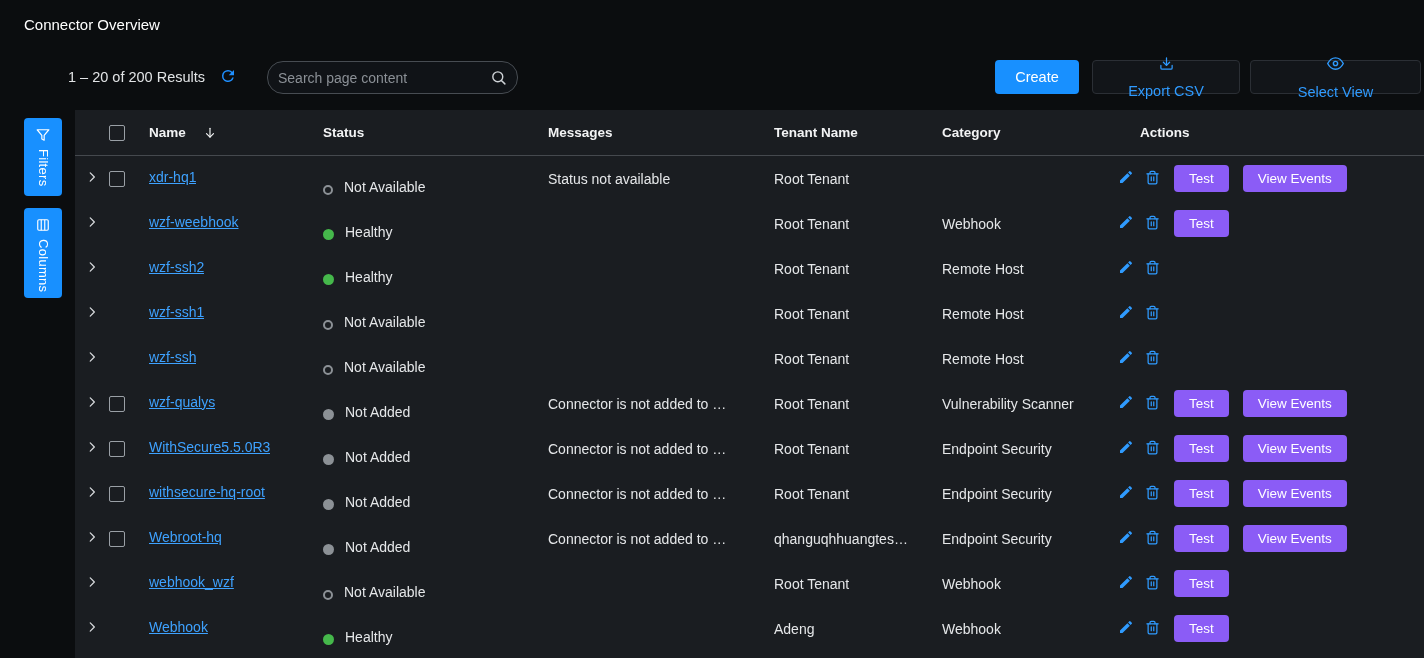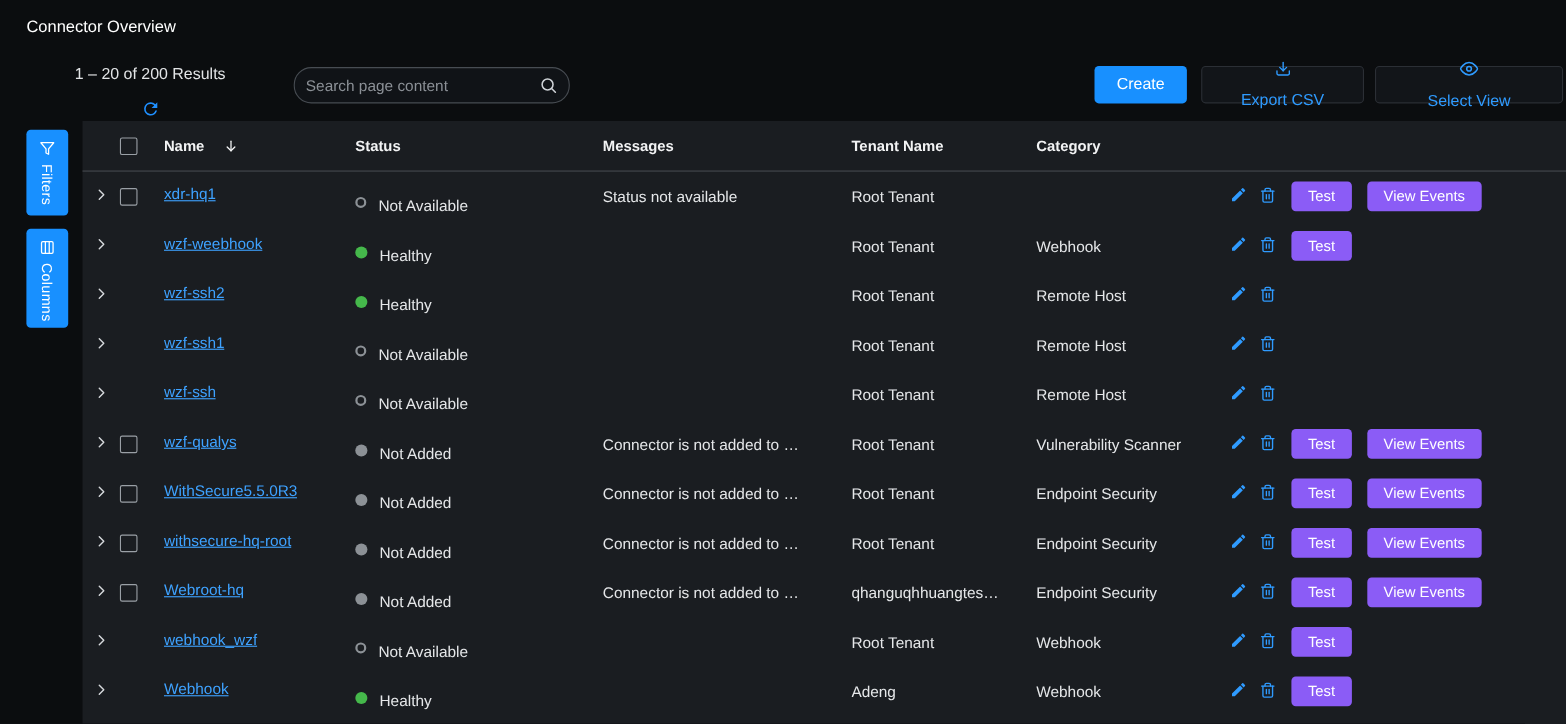--- a/index.html
+++ b/index.html
@@ -13,21 +13,21 @@
   }
 
   .page-title{
     position:absolute; left:24px; top:16px;
     font-size:15px; font-weight:500; color:#ffffff;
   }
 
   
   .results-wrap{
     position:absolute; left:68px; top:60px; height:34px;
-    display:flex; align-items:center; gap:14px;flex-direction:column;
+    display:flex; align-items:center; gap:14px;
   }
   .results-text{ font-size:14.5px; color:#e2e4e6; }
   .refresh-btn{ background:none; border:none; cursor:pointer; color:#1f8fff; display:flex; align-items:center; }
 
   .search-box{
     position:absolute; left:267px; top:61px; width:251px; height:33px;
     background:#101317; border:1px solid #474c52; border-radius:16px;
     display:flex; align-items:center; padding:0 10px;
   }
   .search-box input{
@@ -86,21 +86,21 @@
 
   .chevron{ background:none; border:none; cursor:pointer; color:#d7dadd; display:flex; align-items:center; }
   .checkbox{
     width:16px; height:16px; background:transparent;
     border:1.5px solid #9aa0a6; border-radius:2px; cursor:pointer;
   }
   .name-link{
     color:#3ea2ff; font-size:14px; text-decoration:underline; cursor:pointer;
     white-space:nowrap; overflow:hidden; text-overflow:ellipsis; display:inline-block; max-width:168px;
   }
-  .status-cell{ display:flex; align-items:flex-start; gap:11px;margin-top:16px; }
+  .status-cell{ display:flex; align-items:flex-end; gap:11px;margin-top:16px; }
   .status-dot{ width:11px; height:11px; border-radius:50%; flex:none; }
   .dot-healthy{ background:#45b84b; }
   .dot-not_added{ background:#8c9196; }
   .dot-not_available{ background:transparent; border:2px solid #8c9196; width:10px; height:10px; }
   .cell-text{ font-size:14px; color:#e5e7e9; white-space:nowrap; overflow:hidden; text-overflow:ellipsis; padding-right:10px; }
 
   .actions-cell{ display:flex; align-items:center; gap:11px; }
   .icon-btn{ background:none; border:none; cursor:pointer; color:#2f9bff; display:flex; align-items:center; padding:0; }
   .pill-btn{
     background:#8b5cf6; color:#ffffff; border:none; border-radius:4px;
@@ -187,20 +187,21 @@
         <svg width="14" height="14" viewBox="0 0 24 24" fill="none" stroke="currentColor" stroke-width="2" stroke-linecap="round" stroke-linejoin="round">
             <line x1="12" y1="4" x2="12" y2="19"></line>
             <polyline points="6 13 12 19 18 13"></polyline>
           </svg>
       </span>
     </span>
     <span class="th">Status</span>
     <span class="th">Messages</span>
     <span class="th">Tenant Name</span>
     <span class="th">Category</span>
+    <span class="th th-actions">Actions</span>
   </div>
   <div>
   <div class="grid row">
     <button class="chevron">
       <span>
         <svg width="14" height="14" viewBox="0 0 24 24" fill="none" stroke="currentColor" stroke-width="2.2" stroke-linecap="round" stroke-linejoin="round">
               <polyline points="9 5 16 12 9 19"></polyline>
             </svg>
       </span>
     </button>

